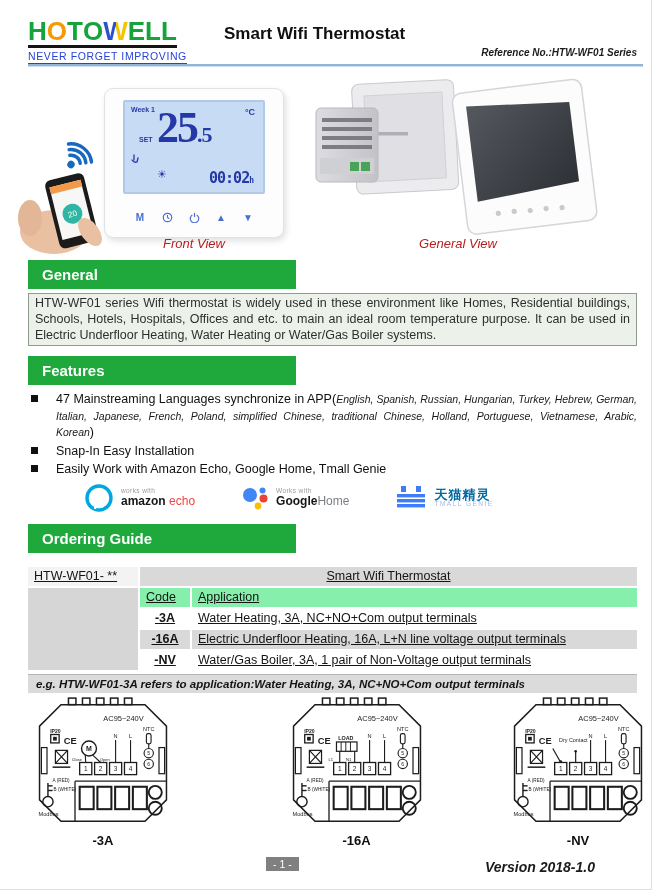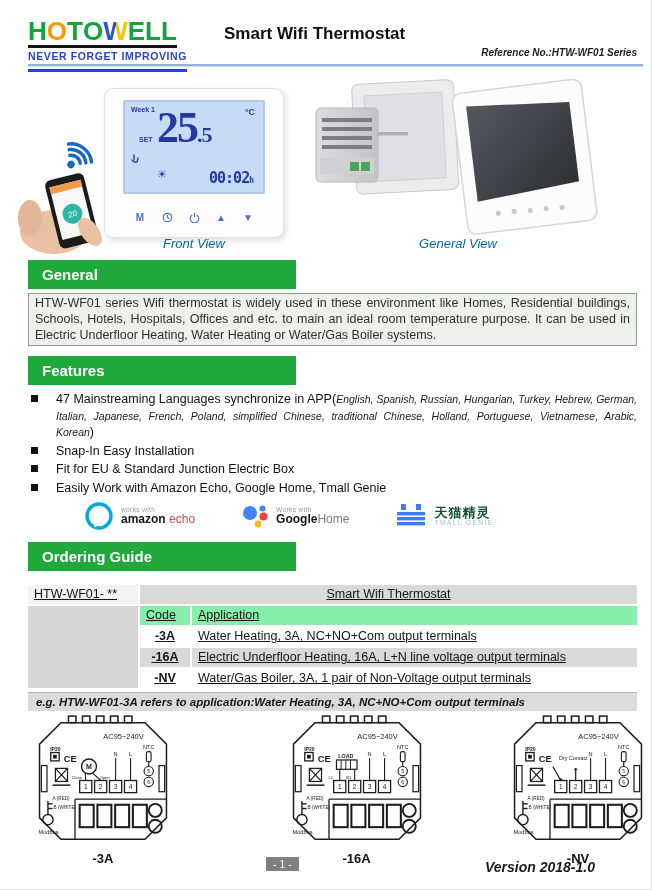--- a/index.html
+++ b/index.html
@@ -10,23 +10,23 @@
   
   .header { position:relative; height:84px; }
   .logo { position:absolute; left:28px; top:18px; }
   .logo-word { display:inline-block; font-size:26px; font-weight:800; line-height:1;
                letter-spacing:0px; border-bottom:3px solid #141414; padding-bottom:1px; }
   .logo-word span { display:inline-block; }
   .lg1,.lg3,.lg4,.lg6,.lg7,.lg8 { color:#15A33C; }
   .lg2 { color:#F59A00; }
   .lg5 { background:linear-gradient(90deg,#2B50D0 52%,#F5C400 52%);
          -webkit-background-clip:text; background-clip:text; color:transparent; }
-  .tagline { display:block; margin-top:2px; font-size:10.5px; font-weight:700;
+  .tagline { display:block; margin-top:2px; font-size:10.5px; font-weight:400;
              color:#2742D6; letter-spacing:0.6px; border-bottom:3px solid #2742D6;
-             padding-bottom:7px; width:max-content; }
+             padding-bottom:1px; width:max-content; }
   .doc-title { position:absolute; left:224px; top:24px; font-size:17px; font-weight:700; color:#101010; }
   .doc-ref { position:absolute; right:14px; top:47px; font-size:10px; font-style:italic;
              font-weight:700; color:#1c1c1c; }
   .header-rule { position:absolute; left:28px; right:8px; top:64px; height:3px;
                  background:#95B3D7; border-bottom:1px solid #cdddf0; }
 
   
   .views { position:relative; height:170px; }
   .thermo { position:absolute; left:104px; top:4px; width:180px; height:150px;
             background:#fdfdfd; border:1px solid #e2e2e2; border-radius:9px;
@@ -45,21 +45,21 @@
   .lcd-time { position:absolute; right:10px; bottom:5px;
               font-family:"DejaVu Sans Mono", monospace; font-weight:700; font-size:15px; letter-spacing:-1px; }
   .lcd-time .tu { font-size:8px; }
   .touch-row { position:absolute; left:18px; right:18px; bottom:12px; display:flex;
                justify-content:space-between; padding:0 10px; color:#4a6fd1; }
   .touch-row .tb { font-size:10px; font-weight:700; width:14px; text-align:center; }
   .wifi-svg { position:absolute; left:48px; top:46px; }
   .phone-svg { position:absolute; left:16px; top:86px; }
   .genview-svg { position:absolute; left:308px; top:-14px; }
   .view-caption { position:absolute; top:152px; font-size:13px; font-style:italic;
-                  color:#0369a1; text-align:center; }
+                  color:#b91c1c; text-align:center; }
   .cap-front { left:104px; width:180px; }
   .cap-general { left:318px; width:280px; }
 
   
   .banner { margin-left:28px; width:268px; height:29px; background:#1FA83C; color:#fff;
             font-size:15px; font-weight:700; line-height:29px; padding-left:14px; }
   .banner-general { margin-top:6px; }
   .banner-features { margin-top:10px; }
   .banner-ordering { margin-top:10px; }
 
@@ -75,21 +75,21 @@
   .feat-just { text-align:justify; }
   .bullet { position:absolute; left:3px; top:4px; width:7px; height:7px; background:#101010; }
   .feat .detail { font-style:italic; font-size:10.5px; color:#1a1a1a; }
   .badges { display:flex; align-items:center; margin:4px 0 4px 56px; height:32px; }
   .badge { display:flex; align-items:center; margin-right:46px; }
   .badge-text { margin-left:7px; line-height:1.05; }
   .works-with { font-size:6.5px; color:#9a9a9a; letter-spacing:0.4px; }
   .brand-line { font-size:12px; font-weight:700; color:#161616; }
   .brand-accent-echo { color:#ef4444; font-weight:400; }
   .brand-accent-home { color:#7b7f85; font-weight:400; }
-  .tmall-cn { font-size:13px; font-weight:700; color:#14532d; letter-spacing:1px; }
+  .tmall-cn { font-size:13px; font-weight:700; color:#0369a1; letter-spacing:1px; }
   .tmall-sub { font-size:6.5px; color:#9db8ee; letter-spacing:1.5px; }
 
   
   .order-table { margin:14px 14px 0 28px; display:grid;
                  grid-template-columns:110px 50px auto; gap:2px; font-size:12.5px; color:#141414; }
   .order-table > div { line-height:19px; padding:0 6px;text-decoration:underline; }
   .cell-model { background:#F3F3F3; }
   .cell-product { grid-column:2 / span 2; background:#D9D9D9; text-align:center; }
   .cell-blank { grid-row:2 / span 4; background:#D6D6D6; }
   .cell-h { background:#86efac; text-align:left; }
@@ -223,23 +223,20 @@
   <div class="banner banner-general">General</div>
   <div class="general-body">HTW-WF01 series Wifi thermostat is widely used in these environment like Homes, Residential buildings, Schools, Hotels, Hospitals, Offices and etc. to main an ideal room temperature purpose. It can be used in Electric Underfloor Heating, Water Heating or Water/Gas Boiler systems.</div>
 
   <div class="banner banner-features">Features</div>
   <div class="features-list">
     <div class="feat feat-just">
       <span class="bullet"></span><span>47 Mainstreaming Languages synchronize in APP(</span><span class="detail">English, Spanish, Russian, Hungarian, Turkey, Hebrew, German, Italian, Japanese, French, Poland, simplified Chinese, traditional Chinese, Holland, Portuguese, Vietnamese, Arabic, Korean</span><span>)</span>
     </div>
     <div class="feat">
       <span class="bullet"></span><span>Snap-In Easy Installation</span>
-    </div>
-    <div class="feat">
-      <span class="bullet"></span><span>Fit for EU &amp; Standard Junction Electric Box</span>
     </div>
     <div class="feat">
       <span class="bullet"></span><span>Easily Work with Amazon Echo, Google Home, Tmall Genie</span>
     </div>
 
     <div class="badges">
       <div class="badge">
         <svg width="30" height="30" viewBox="0 0 30 30">
           <circle cx="15" cy="15" r="12" stroke="#00A8E1" stroke-width="3.4" fill="none"></circle>
           <path d="M11 26 q1-5 -2-9" stroke="#fff" stroke-width="2.4" fill="none"></path>

